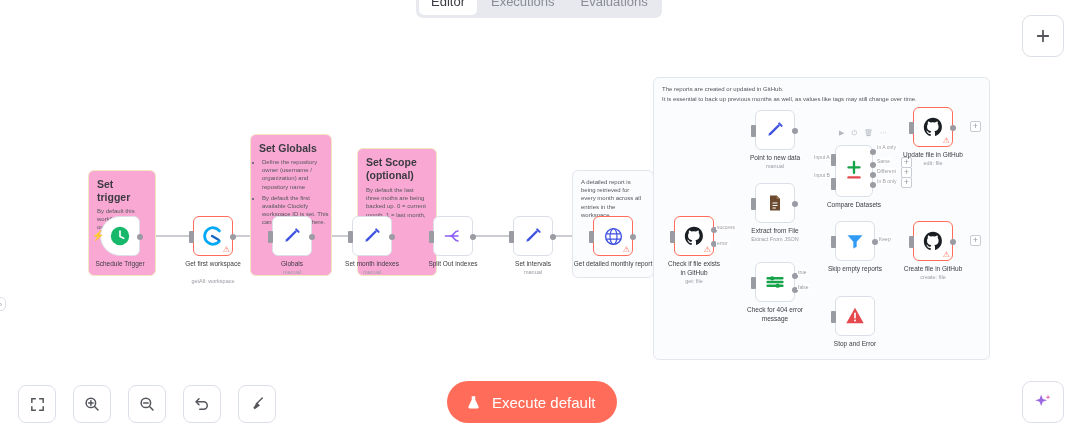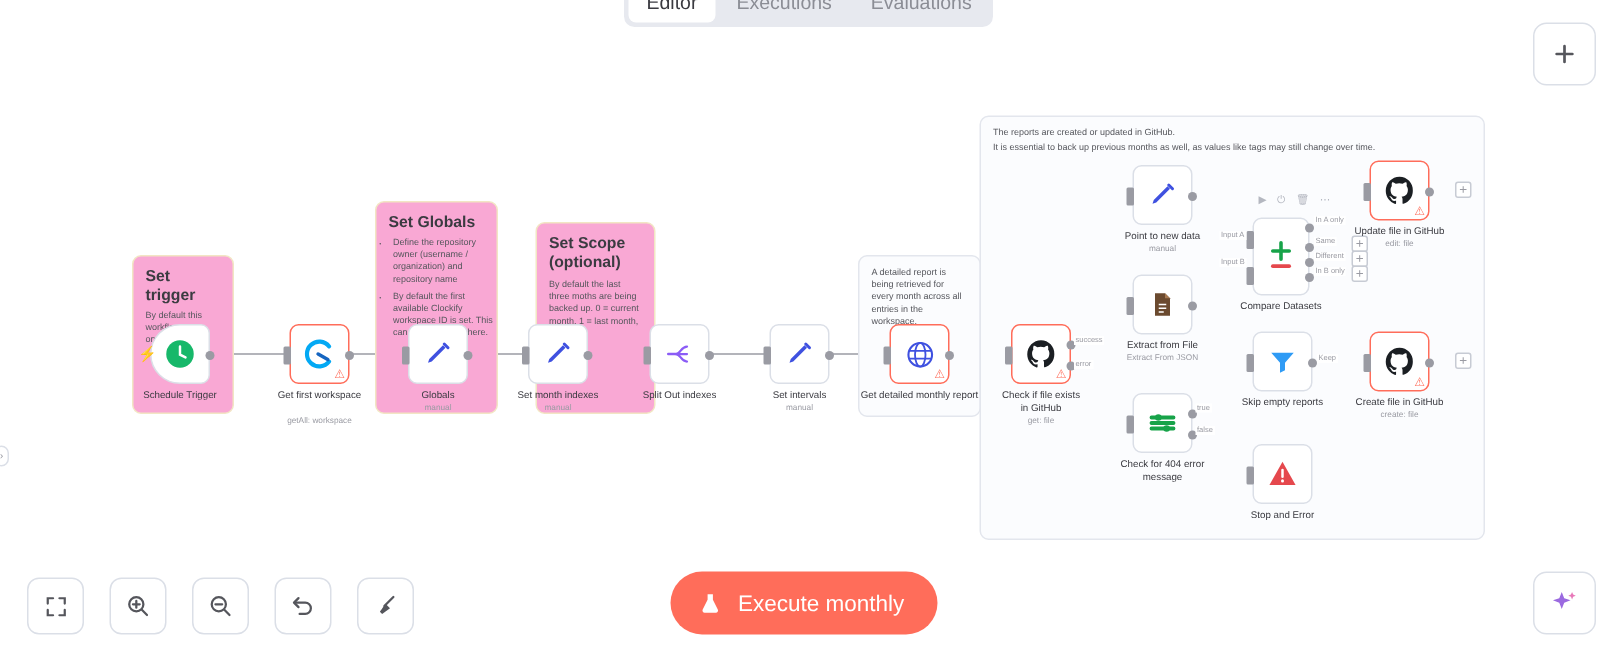--- a/index.html
+++ b/index.html
@@ -491,14 +491,14 @@
       <path d="M19 4l-8 8" stroke="#55565c" stroke-width="2" stroke-linecap="round"></path>
       <path d="M12 10l4 4-7 5-2-2z" fill="#55565c"></path>
     </svg>
   </div>
 </div>
 
 <button id="execute-workflow-button">
   <svg width="17" height="17" viewBox="0 0 24 24">
     <path d="M9.5 3h5v5.2l4.6 9.3a2 2 0 0 1-1.8 2.9H6.7a2 2 0 0 1-1.8-2.9L9.5 8.2z" fill="#fff"></path>
   </svg>
-  <span>Execute monthly</span>
+  <span>Execute default</span>
 </button>
 
 </body></html>

